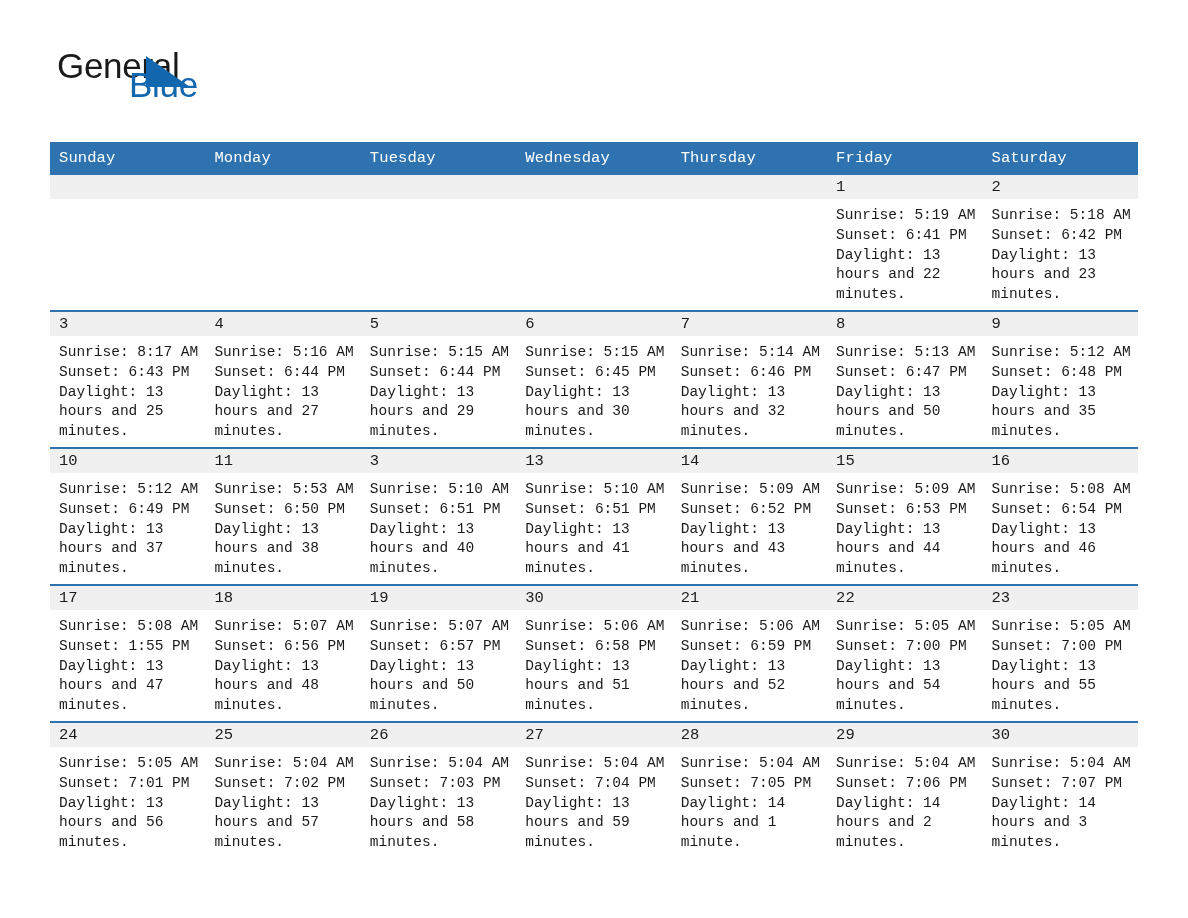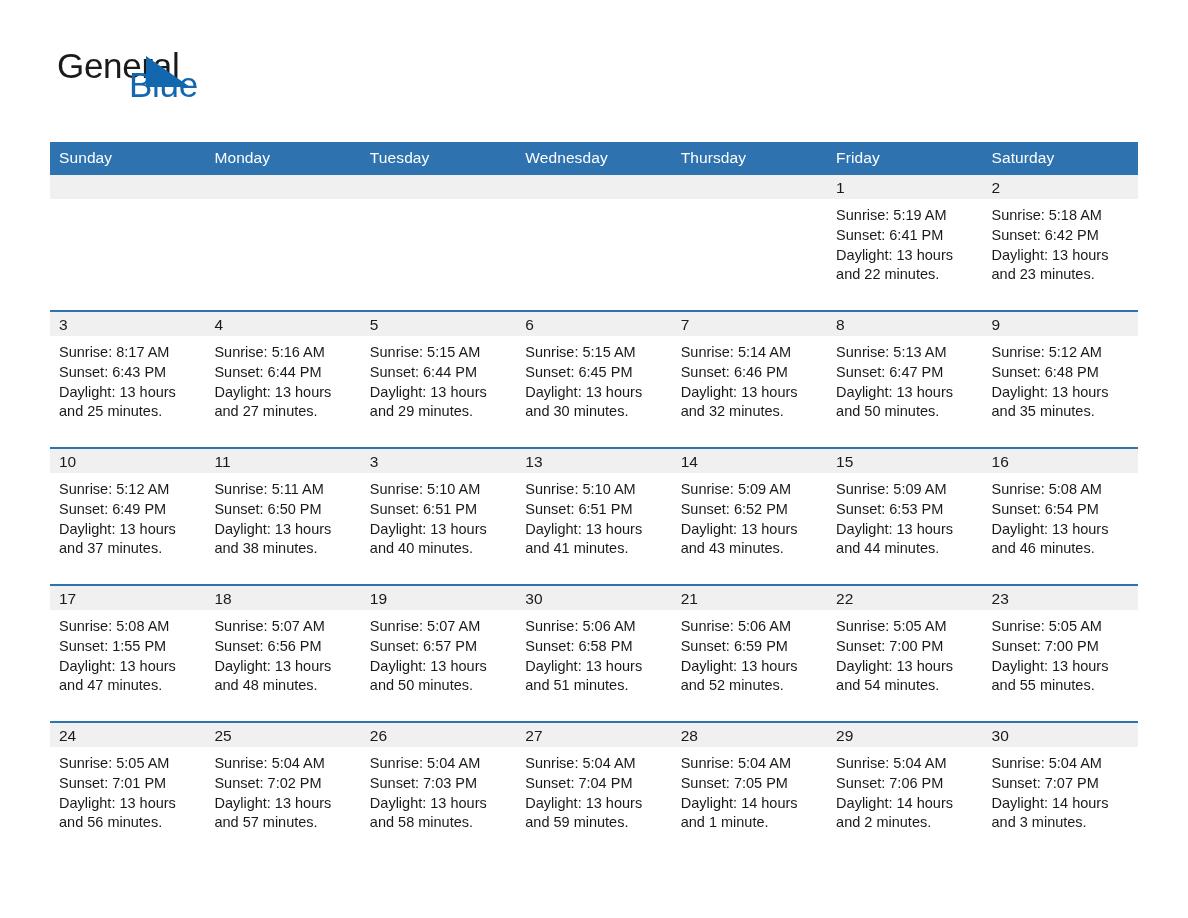--- a/index.html
+++ b/index.html
@@ -78,20 +78,21 @@
     font-size: 23px;
     font-weight: 400;
     color: #1a1a1a;
     letter-spacing: -0.1px;
   }
 
   
   .calendar {
     margin: 28px 50px 0 50px;
     width: 1088px;
+    font-family: Liberation Mono, monospace;
   }
   .cal-table {
     width: 100%;
     border-collapse: collapse;
     table-layout: fixed;
   }
   .cal-head th {
     background: #2e72b0;
     color: #ffffff;
     text-align: left;
@@ -262,21 +263,21 @@
               <div class="daynum-band">10</div>
               <div class="cell-body">
                 <div>Sunrise: 5:12 AM</div>
                 <div>Sunset: 6:49 PM</div>
                 <div class="daylight">Daylight: 13 hours and 37 minutes.</div>
               </div>
             </td>
             <td>
               <div class="daynum-band">11</div>
               <div class="cell-body">
-                <div>Sunrise: 5:11 AM</div>
+                <div>Sunrise: 5:53 AM</div>
                 <div>Sunset: 6:50 PM</div>
                 <div class="daylight">Daylight: 13 hours and 38 minutes.</div>
               </div>
             </td>
             <td>
               <div class="daynum-band">3</div>
               <div class="cell-body">
                 <div>Sunrise: 5:10 AM</div>
                 <div>Sunset: 6:51 PM</div>
                 <div class="daylight">Daylight: 13 hours and 40 minutes.</div>

